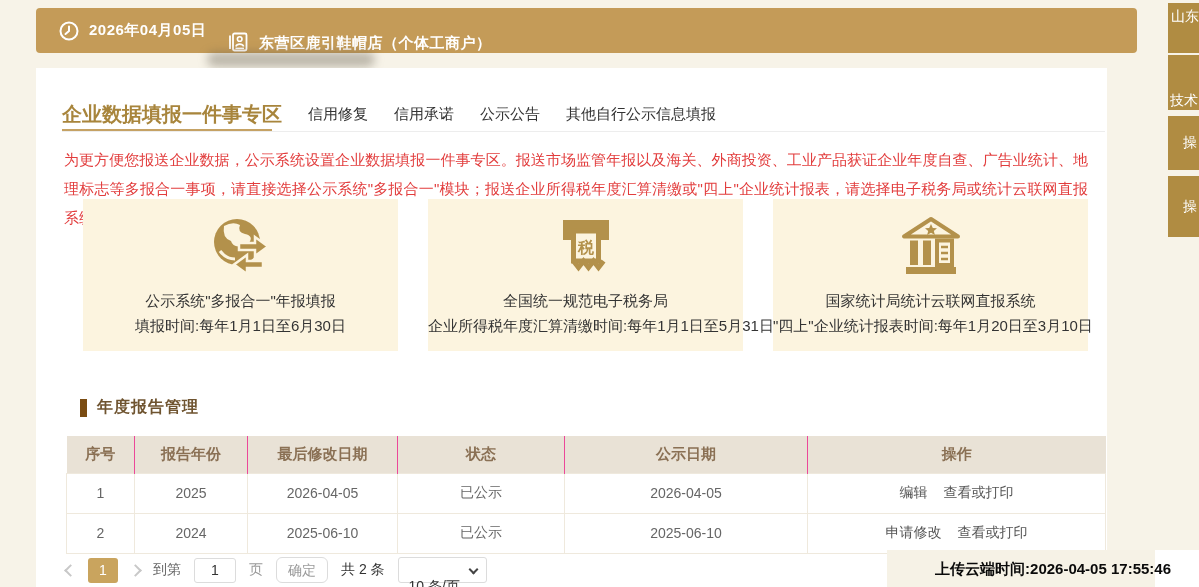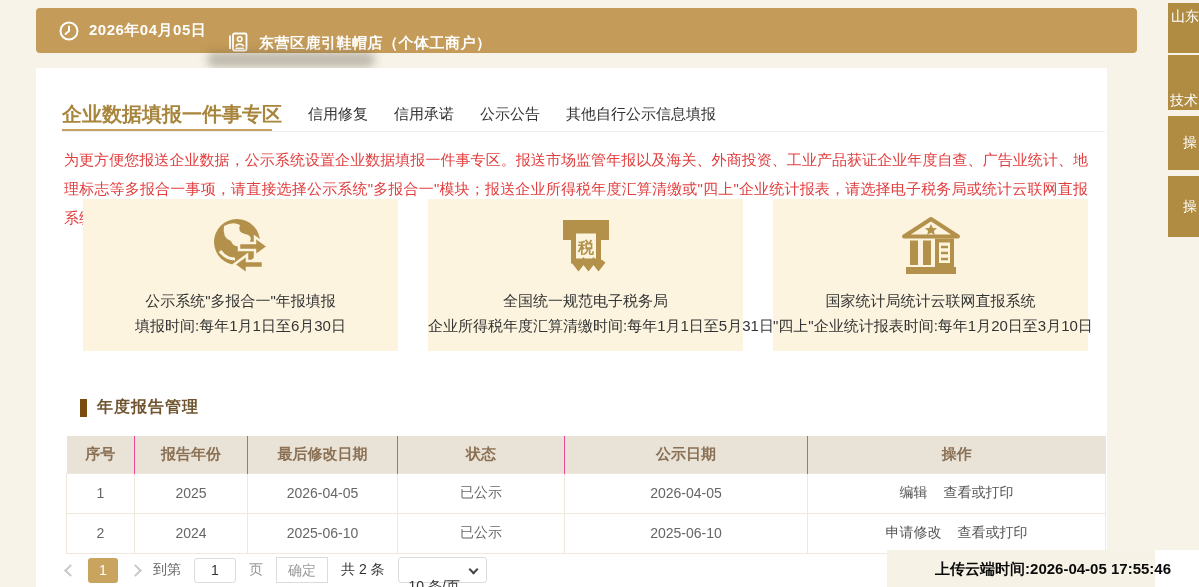--- a/index.html
+++ b/index.html
@@ -64,21 +64,21 @@
           display:inline-block; cursor:pointer; }
   .chev.left  { transform:rotate(45deg); }
   .chev.right { transform:rotate(-135deg); }
   .pg-cur { width:30px; height:25px; line-height:25px; text-align:center; background:#c9a45e;
             color:#fff; border-radius:3px; cursor:pointer; }
   .pg-goto { color:#666; }
   .pg-input { width:42px; height:25px; border:1px solid #dcdcdc; border-radius:3px;
               text-align:center; font-size:14px; color:#333; background:#fff; outline:none; }
   .pg-unit { color:#999; }
   .pg-confirm { height:26px; line-height:24px; padding:0 11px; border:1px solid #dcdcdc;
-                border-radius:0; color:#9a9a9a; background:#fff; cursor:pointer; }
+                border-radius:6px; color:#9a9a9a; background:#fff; cursor:pointer; }
   .pg-total { color:#333; }
   .pg-size { position:relative; height:26px; line-height:24px; padding:16px 26px 0 10px;
              border:1px solid #dcdcdc; border-radius:3px; color:#333; background:#fff; cursor:pointer; }
   .pg-size .caret { position:absolute; right:9px; top:8px; width:7px; height:7px;
                     border-right:2px solid #444; border-bottom:2px solid #444; transform:rotate(45deg); }
 
   
   .corner-white { position:absolute; right:0; bottom:0; width:44px; height:37px; background:#fff; }
   .ts-bg { position:absolute; right:44px; bottom:0; width:268px; height:37px; background:#f6f2e6; }
   .ts-text { position:absolute; right:28px; bottom:8px; font-size:15px; font-weight:bold;

